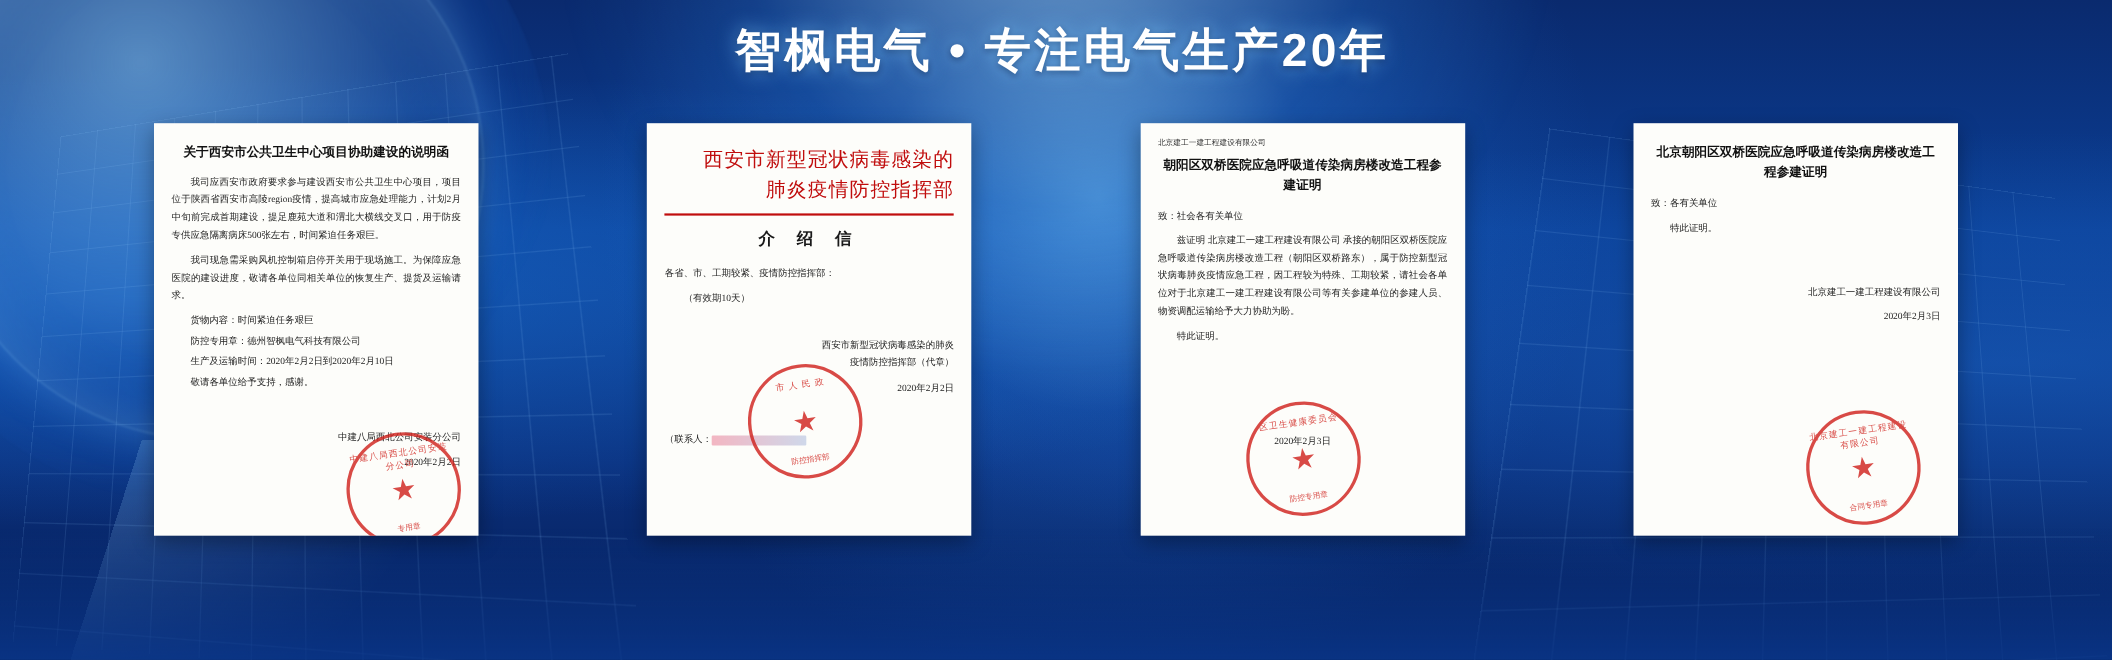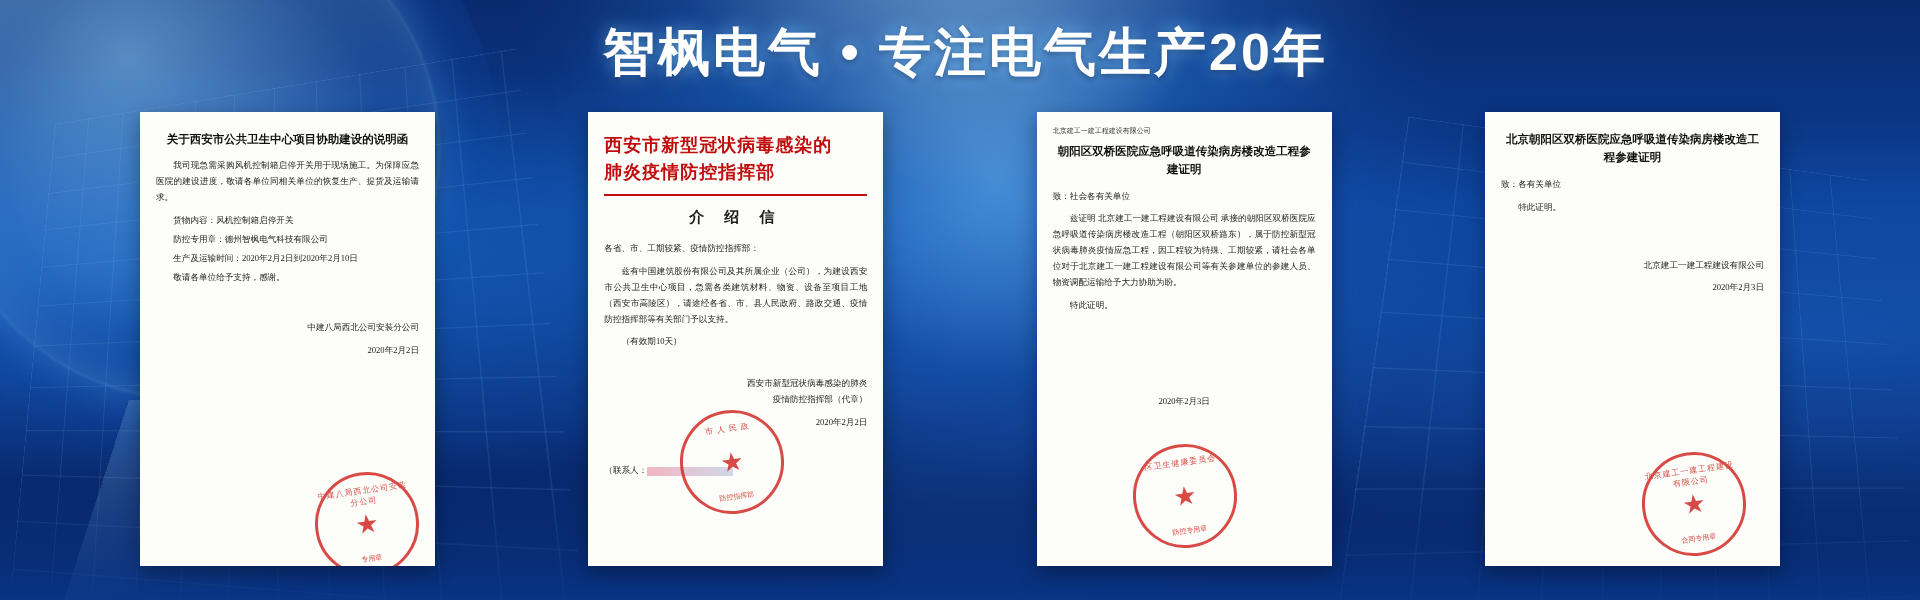--- a/index.html
+++ b/index.html
@@ -78,41 +78,41 @@
     width: 420px; height: 240px;
     background: linear-gradient(115deg, rgba(150,210,255,0.20) 0%, rgba(150,210,255,0.0) 60%);
     transform: skewX(-18deg);
   }
 
   #title {
     position: absolute;
     top: 18px; left: 11px; right: 0;
     text-align: center;
     color: #ffffff;
-    font-size: 52px;
+    font-size: 42px;
     font-weight: bold;
     letter-spacing: 3px;
     text-shadow: 0 0 18px rgba(120,200,255,0.75), 0 2px 6px rgba(0,20,60,0.6);
     font-family: "Liberation Sans", "DejaVu Sans", sans-serif;
   }
 
   #docs {
     position: absolute;
     top: 112px;
     left: 140px;
     width: 1640px;
     height: 478px;
     display: flex;
     justify-content: space-between;
     align-items: flex-start;
   }
   .doc {
     position: relative;
     width: 295px;
-    height: 454px;
+    height: 375px;
     background: #fdfdfa;
     box-shadow: 0 6px 18px rgba(0,0,0,0.35);
     padding: 14px 16px 10px 16px;
     overflow: hidden;
     color: #1a1a1a;
   }
   .doc .hdr-small {
     font-size: 7px;
     color: #333;
     margin-bottom: 6px;
@@ -123,39 +123,39 @@
     font-size: 11.5px;
     font-weight: bold;
     text-align: center;
     line-height: 1.6;
     font-family: "Liberation Serif", serif;
     color: #111;
   }
   .doc .redtitle {
     margin: 6px 0 4px 0;
     font-size: 18px;
-    font-weight: bold;
-    text-align: left;
+    font-weight: normal;
+    text-align: right;
     line-height: 1.5;
     color: #c00d0d;
     font-family: "Liberation Serif", serif;
     letter-spacing: 1px;
   }
   .redline {
     height: 2px;
     background: #c00d0d;
     margin: 8px 0 12px 0;
   }
   .doc .subtitle {
     text-align: center;
     font-size: 15px;
     font-weight: bold;
     letter-spacing: 8px;
     margin: 4px 0 14px 0;
-    font-family: Liberation Sans, sans-serif;
+    font-family: Liberation Serif, serif;
   }
   .doc p {
     margin: 0 0 7px 0;
     font-size: 8.6px;
     line-height: 1.85;
     text-align: justify;
     font-family: "Liberation Serif", serif;
     color: #1c1c1c;
   }
   .doc p.indent { text-indent: 2em; }
@@ -217,41 +217,41 @@
   <div class="ray"></div>
   <div class="diag"></div>
   <div class="lightbar"></div>
 
   <div id="title">智枫电气 • 专注电气生产20年</div>
 
   <div id="docs">
 
     <div class="doc">
       <h3>关于西安市公共卫生中心项目协助建设的说明函</h3>
+      <p class="indent">我司应西安市政府要求参与建设西安市公共卫生中心项目，项目位于陕西省西安市高陵region疫情，提高城市应急处理能力，计划2月中旬前完成首期建设，提足鹿苑大道和渭北大横线交叉口，用于防疫专供应急隔离病床500张左右，时间紧迫任务艰巨。</p>
       <p class="indent">我司现急需采购风机控制箱启停开关用于现场施工。为保障应急医院的建设进度，敬请各单位同相关单位的恢复生产、提货及运输请求。</p>
-      <p class="indent nomargin">货物内容：风机控制箱启停开关</p>
+      <p class="indent nomargin">货物内容：时间紧迫任务艰巨</p>
       <p class="indent nomargin">防控专用章：德州智枫电气科技有限公司</p>
       <p class="indent nomargin">生产及运输时间：2020年2月2日到2020年2月10日</p>
       <p class="indent">敬请各单位给予支持，感谢。</p>
       <p class="right" style="margin-top:34px">中建八局西北公司安装分公司</p>
       <p class="right">2020年2月2日</p>
       <div class="seal seal-1">
         <div class="arc">中建八局西北公司安装分公司</div>
         <div class="star">★</div>
         <div class="arc2">专用章</div>
       </div>
     </div>
 
     <div class="doc">
       <div class="redtitle" style="white-space:pre-line">西安市新型冠状病毒感染的
 肺炎疫情防控指挥部</div>
       <div class="redline"></div>
       <div class="subtitle">介 绍 信</div>
       <p>各省、市、工期较紧、疫情防控指挥部：</p>
-      <p class="indent">兹有中国建筑股份有限公司及其所属企业（公司），为建设西安市公共卫生中心项目，急需各类建筑材料、物资、设备至项目工地（西安市高陵区），请途经各省、市、县人民政府、路政交通、疫情防控指挥部等有关部门予以支持。</p>
       <p class="indent">（有效期10天）</p>
       <p class="right" style="margin-top:26px; white-space:pre-line">西安市新型冠状病毒感染的肺炎
 疫情防控指挥部（代章）</p>
       <p class="right">2020年2月2日</p>
       <p style="margin-top:32px">
         <span>（联系人：</span><span class="redact"></span>
       </p>
       <div class="seal seal-2">
         <div class="arc">市 人 民 政</div>
         <div class="star">★</div>

